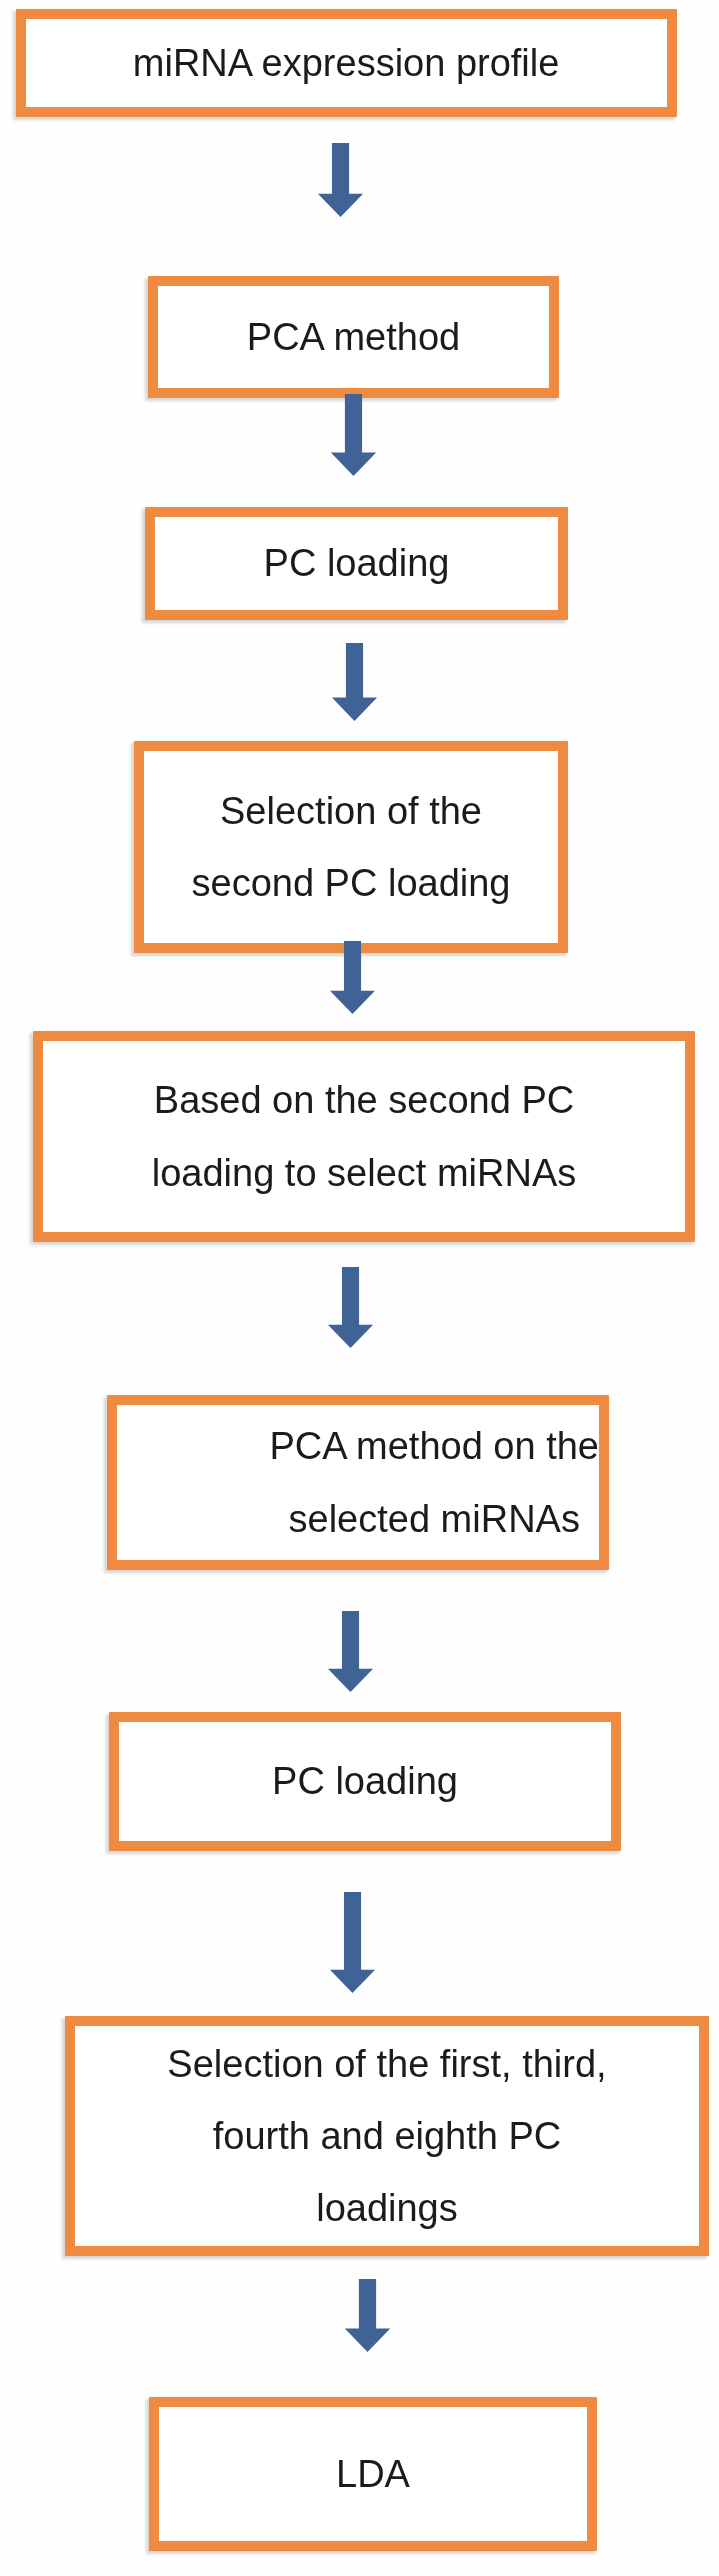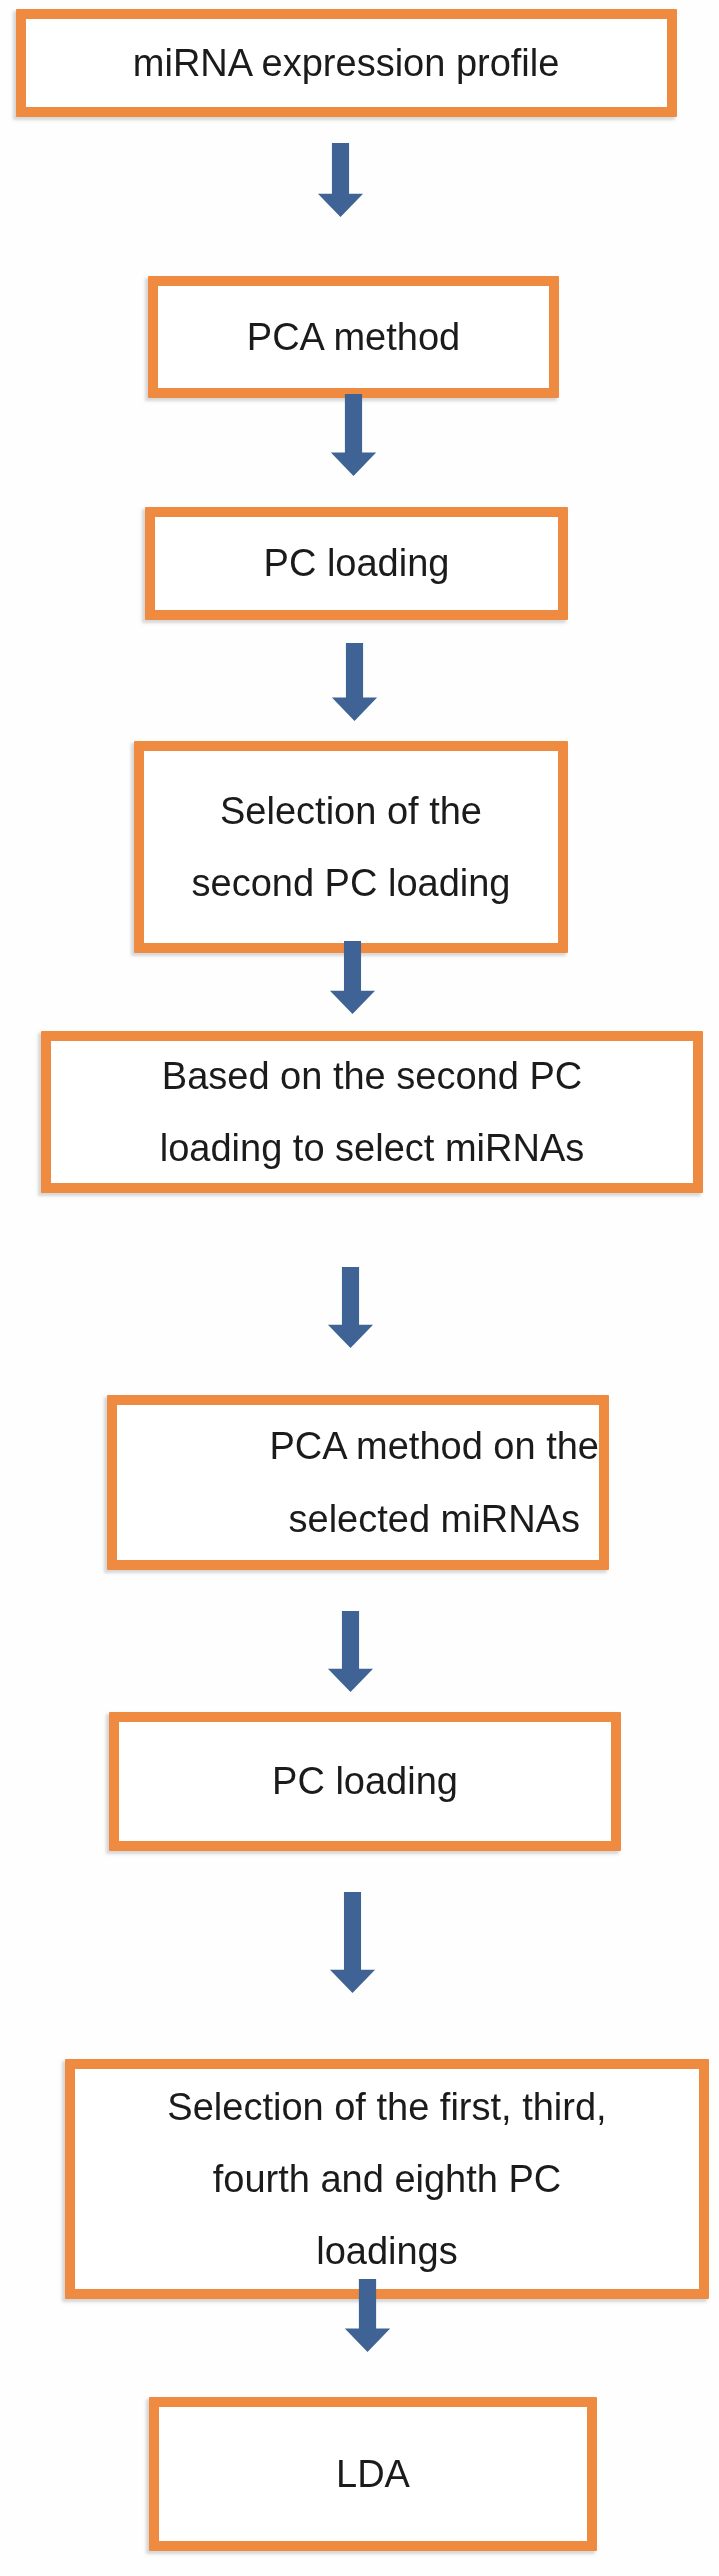--- a/index.html
+++ b/index.html
@@ -70,21 +70,21 @@
 
   <div class="node" style="left:134px; top:741px; width:434px; height:212px;">
     <span class="label">Selection of the
 second PC loading</span>
   </div>
 
   <svg class="arrow" style="left:329px; top:941px;" width="47" height="73" viewBox="0 0 60 94" aria-hidden="true">
     <polygon points="19,0 41,0 41,64 59,64 30,94 1,64 19,64"></polygon>
   </svg>
 
-  <div class="node" style="left:41px; top:1031px; width:662px; height:162px;text-align:center;">
+  <div class="node" style="left:33px; top:1031px; width:662px; height:211px;text-align:center;">
     <span class="label">Based on the second PC
 loading to select miRNAs</span>
   </div>
 
   <svg class="arrow" style="left:327px; top:1267px;" width="47" height="81" viewBox="0 0 60 104" aria-hidden="true">
     <polygon points="19,0 41,0 41,74 59,74 30,104 1,74 19,74"></polygon>
   </svg>
 
   <div class="node" style="left:107px; top:1395px; width:502px; height:175px;justify-content:flex-end;">
     <span class="label">PCA method on the
@@ -96,21 +96,21 @@
   </svg>
 
   <div class="node" style="left:109px; top:1712px; width:512px; height:139px;">
     <span class="label">PC loading</span>
   </div>
 
   <svg class="arrow" style="left:329px; top:1892px;" width="47" height="101" viewBox="0 0 60 130" aria-hidden="true">
     <polygon points="19,0 41,0 41,100 59,100 30,130 1,100 19,100"></polygon>
   </svg>
 
-  <div class="node" style="left:65px; top:2016px; width:644px; height:240px;margin-top:43px;">
+  <div class="node" style="left:65px; top:2016px; width:644px; height:240px;">
     <span class="label">Selection of the first, third,
 fourth and eighth PC
 loadings</span>
   </div>
 
   <svg class="arrow" style="left:344px; top:2279px;" width="47" height="73" viewBox="0 0 60 93" aria-hidden="true">
     <polygon points="19,0 41,0 41,63 59,63 30,93 1,63 19,63"></polygon>
   </svg>
 
   <div class="node" style="left:149px; top:2397px; width:448px; height:154px;">

